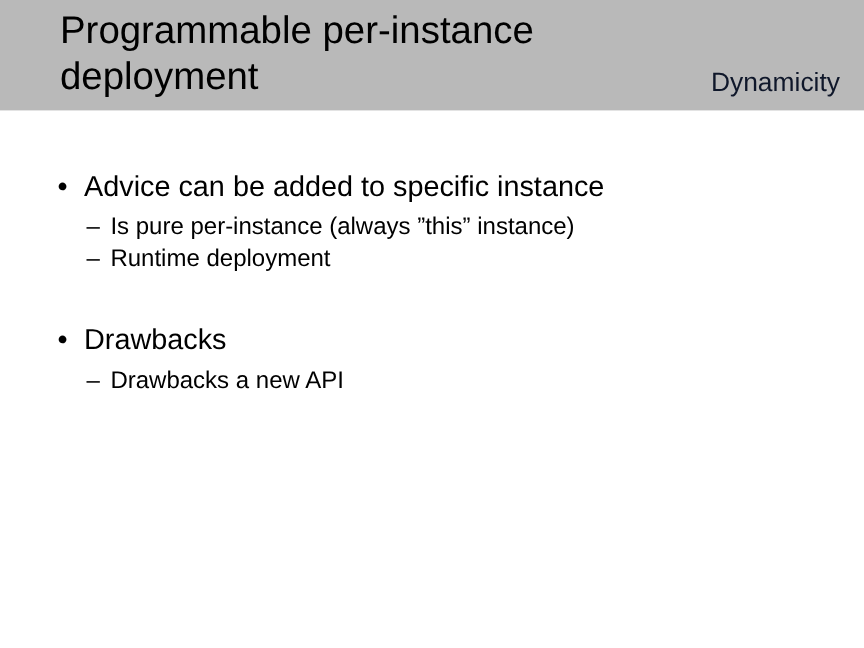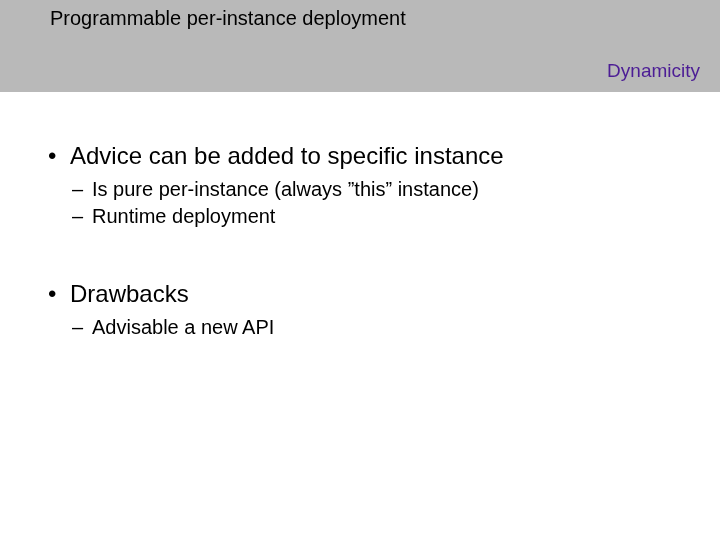--- a/index.html
+++ b/index.html
@@ -14,31 +14,31 @@
   .header {
     position: relative;
     background: #b9b9b9;
     height: 92px;
     width: 100%;
   }
   .header-title {
     position: absolute;
     left: 50px;
     top: 6px;
-    font-size: 20px;
+    font-size: 32px;
     line-height: 1.2;
     color: #000;
     width: 430px;
   }
   .header-tag {
     position: absolute;
     right: 20px;
     bottom: 10px;
-    font-size: 19px;
-    color: #4c1d95;
+    font-size: 22px;
+    color: #0f172a;
   }
   .content {
     padding: 20px 30px 20px 70px;
   }
   .bullet-top {
     font-size: 24px;
     margin-top: 30px;
     position: relative;
   }
   .bullet-top::before {
@@ -76,18 +76,18 @@
 <div class="content">
 
   <div class="bullet-top">Advice can be added to specific instance</div>
   <div class="sub-list">
     <div class="sub-item">Is pure per-instance (always ”this” instance)</div>
     <div class="sub-item">Runtime deployment</div>
   </div>
 
 
 
-  <div class="bullet-top" style="margin-top:50px">Drawbacks</div>
+  <div class="bullet-top" style="margin-top:40px">Drawbacks</div>
   <div class="sub-list">
-    <div class="sub-item">Advisable a new API</div>
+    <div class="sub-item">Drawbacks a new API</div>
   </div>
 
 </div>
 
 </body></html>

